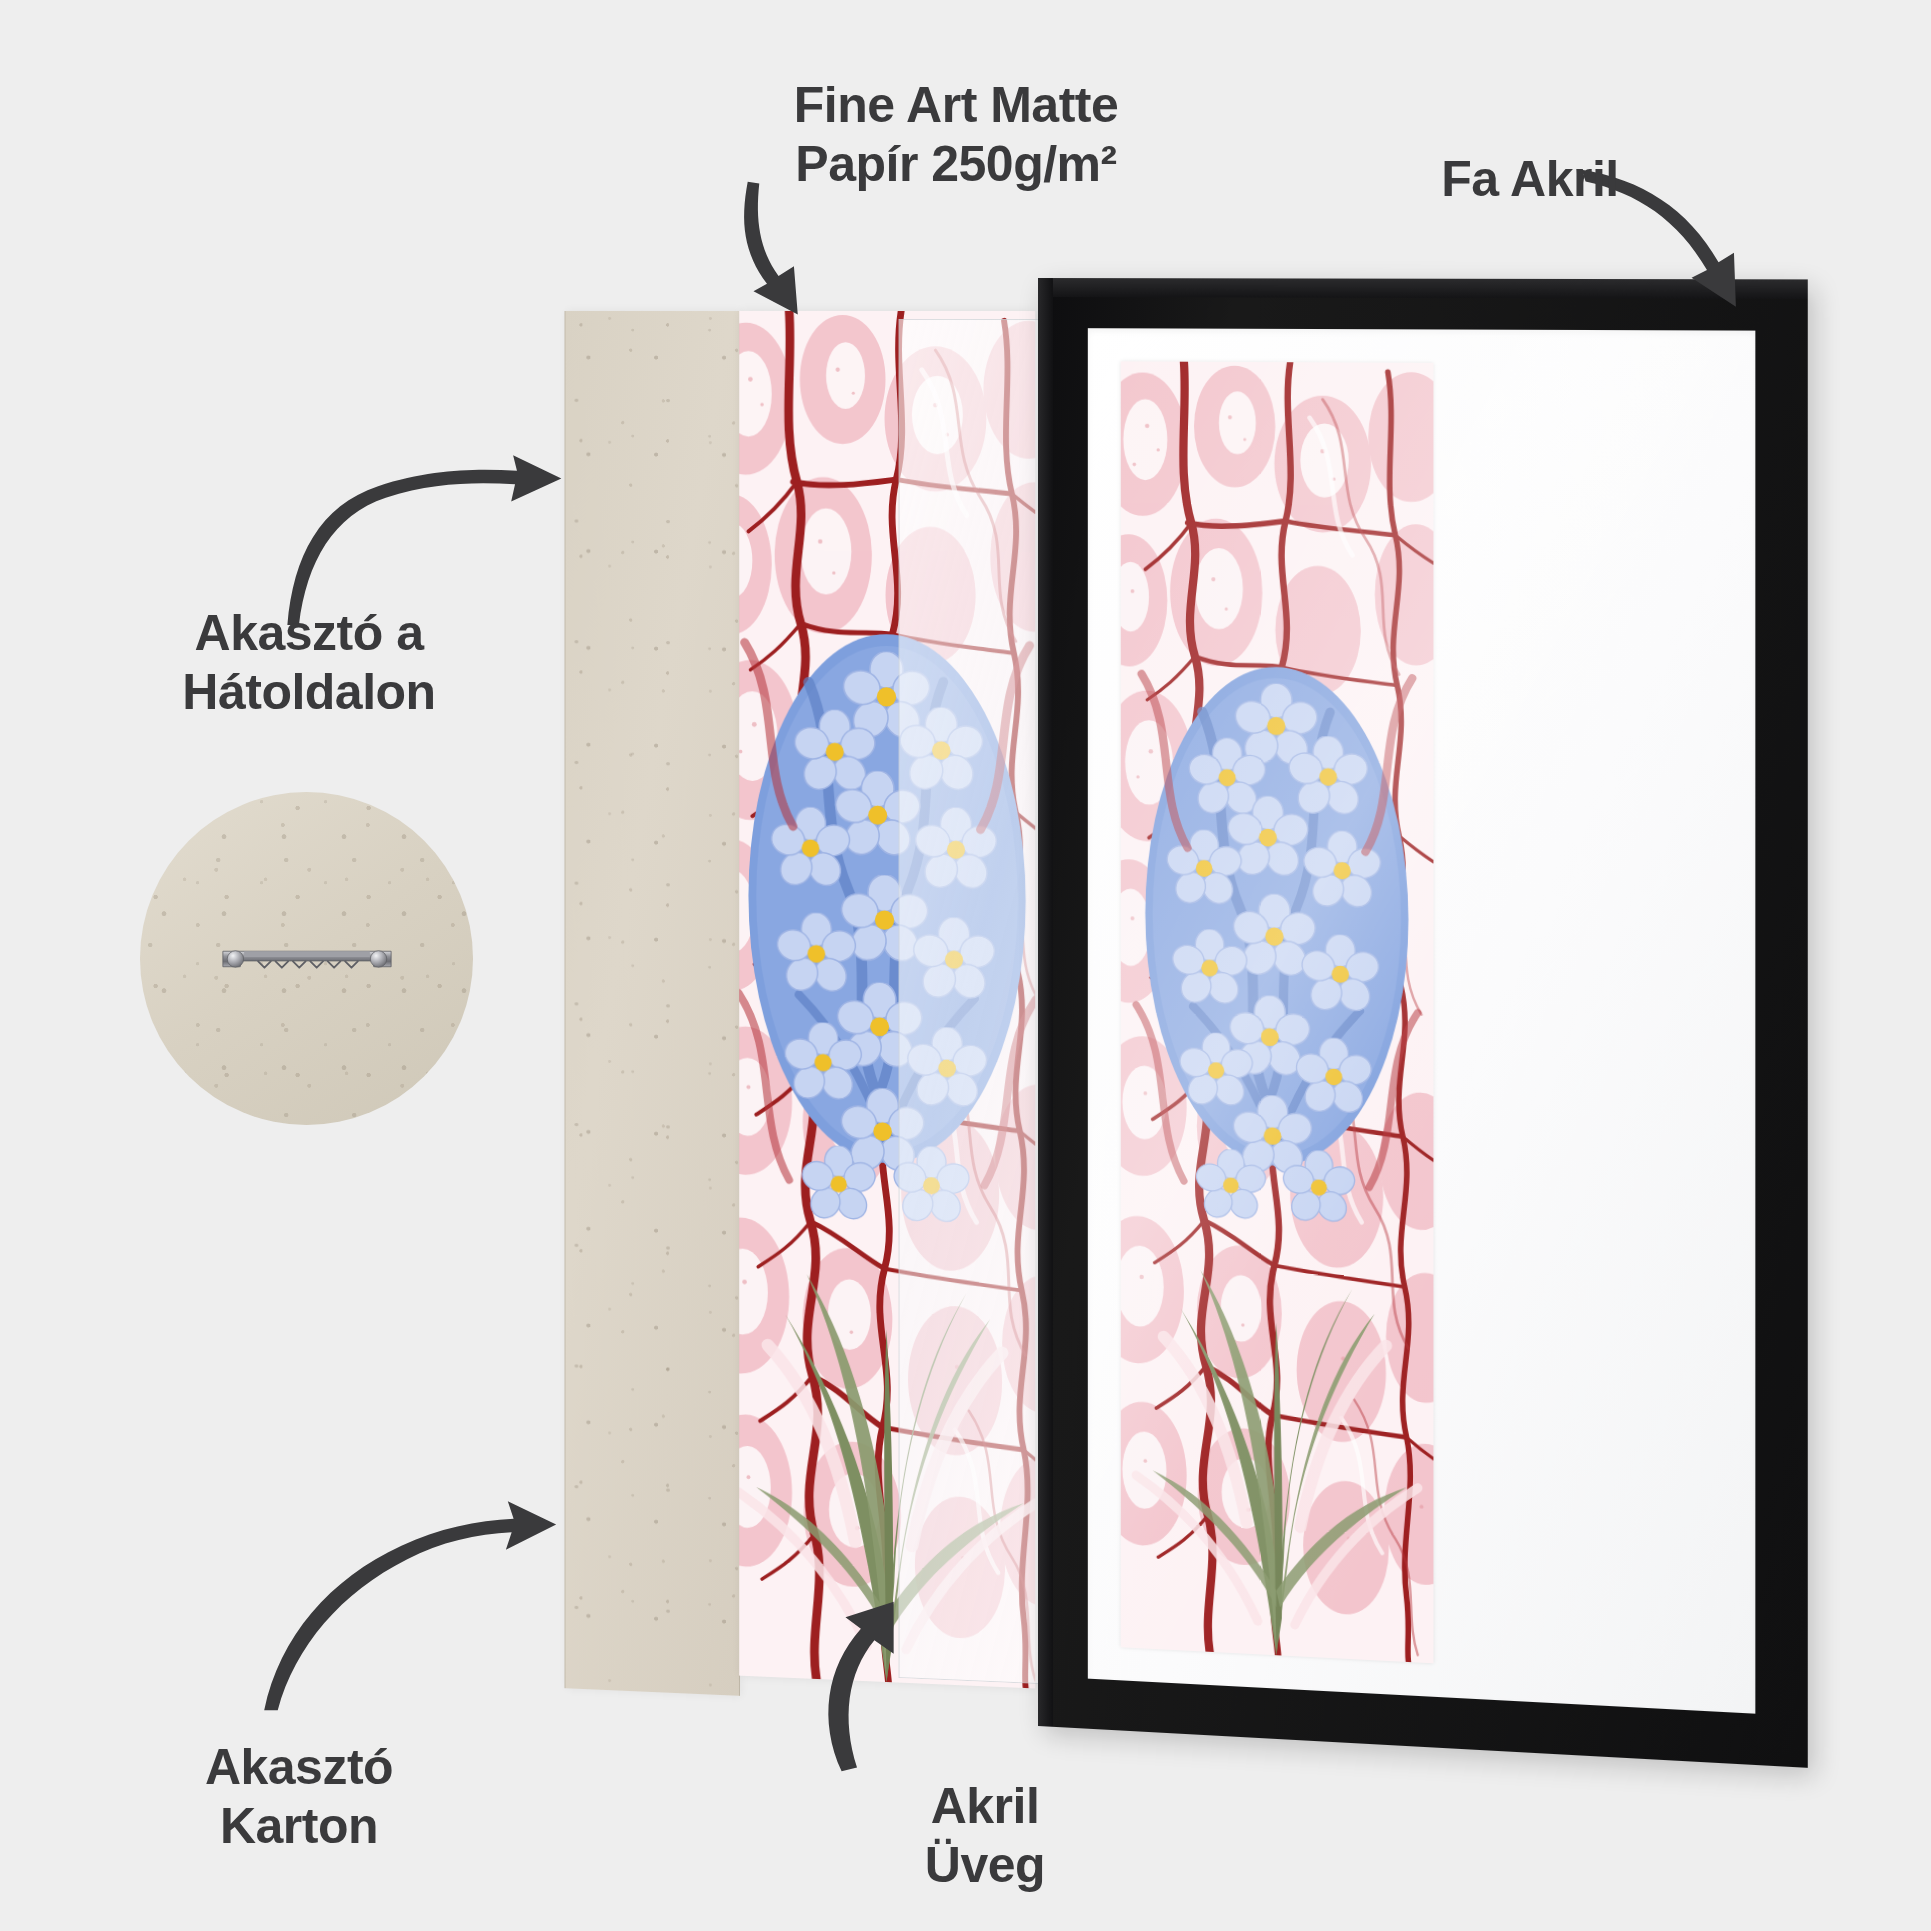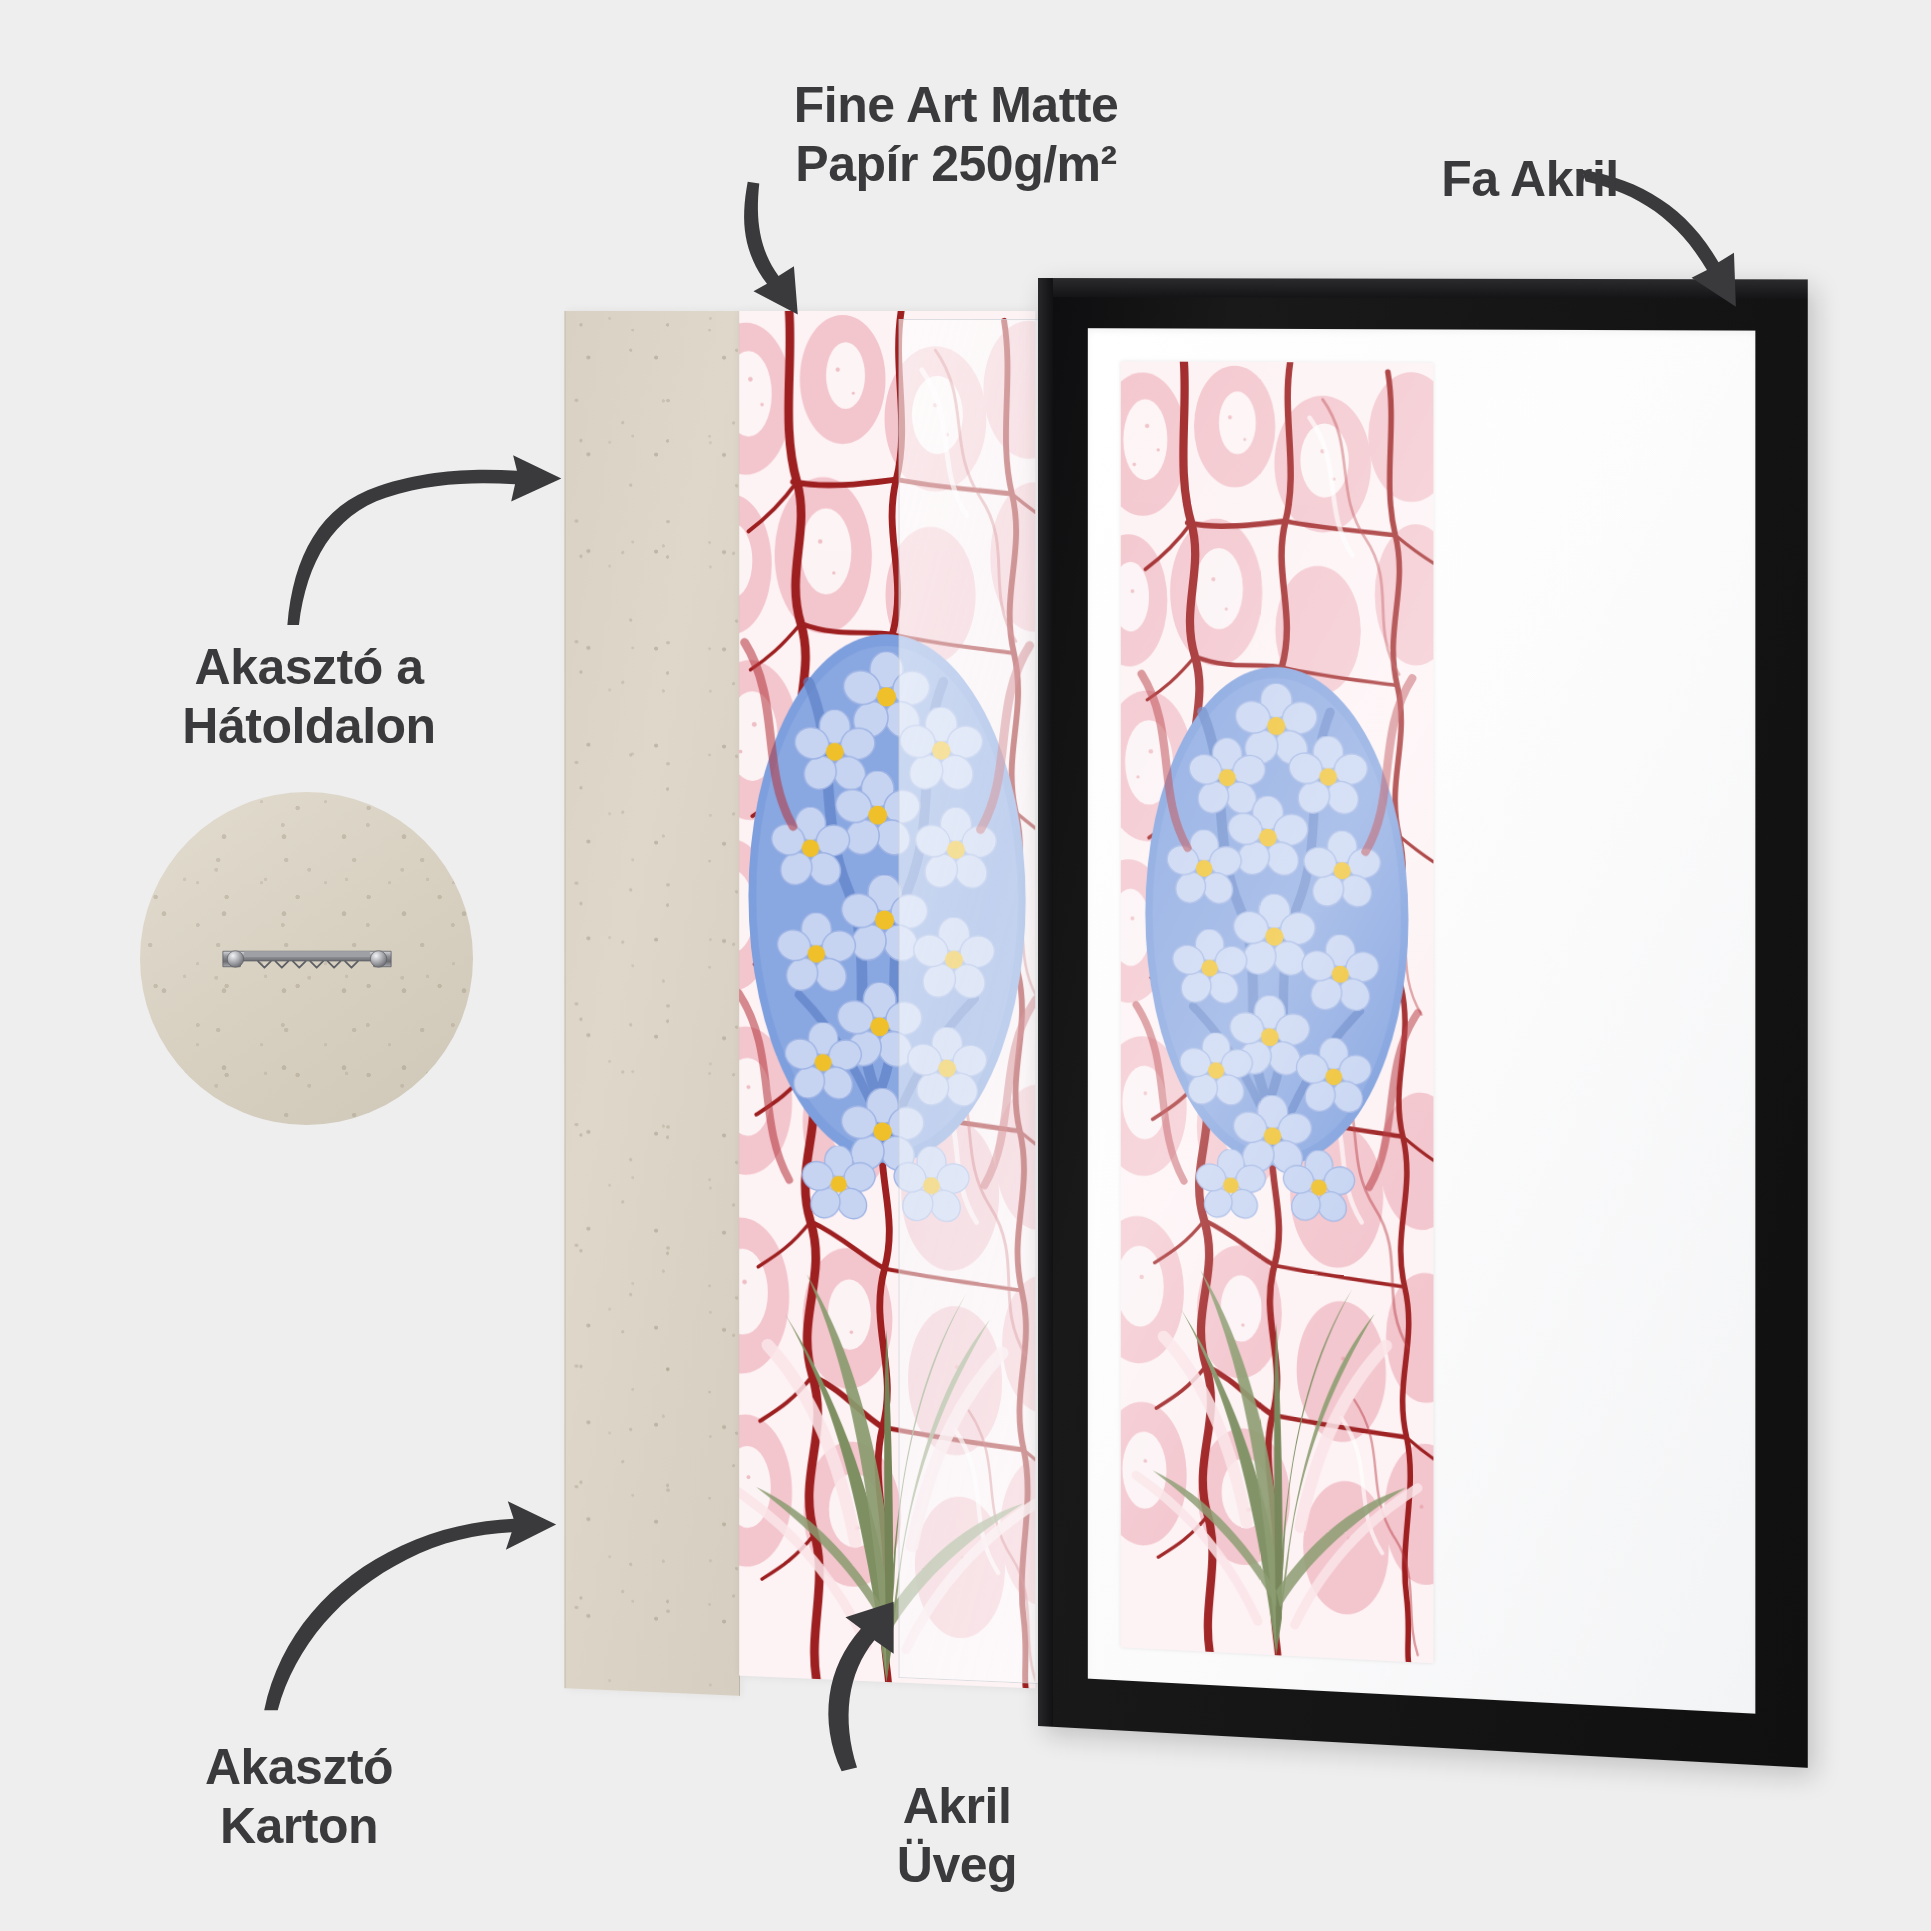--- a/index.html
+++ b/index.html
@@ -22,23 +22,23 @@
     color: #3a3a3c;
     font-weight: bold;
     font-size: 50px;
     line-height: 1.18;
     letter-spacing: -0.5px;
     white-space: pre-line;
     text-align: center;
   }
   .label.lbl-paper   { left: 734px;  top: 76px;  width: 444px; }
   .label.lbl-frame   { left: 1366px; top: 150px; width: 328px; }
-  .label.lbl-hanger  { left: 116px;  top: 638px; width: 386px; }
+  .label.lbl-hanger  { left: 116px;  top: 604px; width: 386px; }
   .label.lbl-board   { left: 106px;  top: 1738px; width: 386px; }
-  .label.lbl-acrylic { left: 783px;  top: 1777px; width: 348px; }
+  .label.lbl-acrylic { left: 811px;  top: 1777px; width: 348px; }
 
   
   .arrow { position: absolute; overflow: visible; }
   .arrow path { fill: #3a3a3c; }
 
   
   .layer {
     position: absolute;
     transform-origin: center center;
   }

